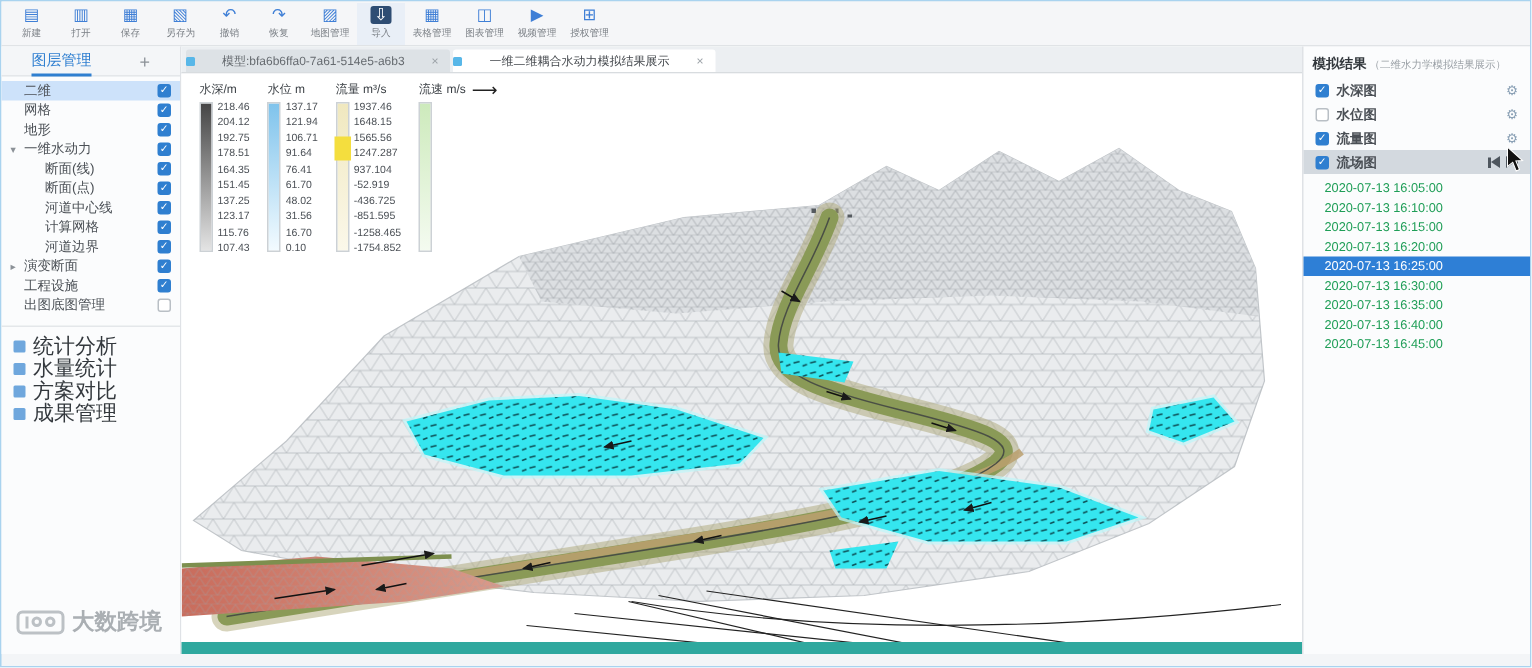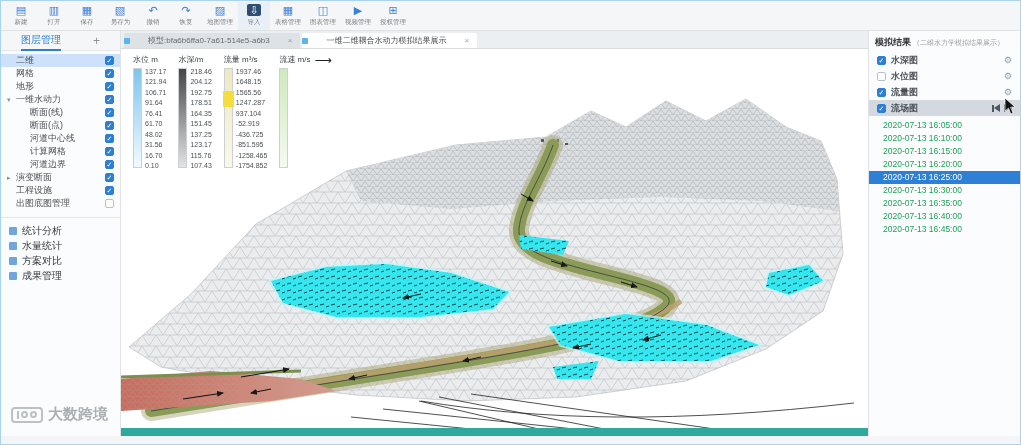--- a/index.html
+++ b/index.html
@@ -32,21 +32,21 @@
   .trow.ind1 { padding-left:20px; }
   .trow.selected { background:#cde2fa; }
   .trow .lbl { white-space:nowrap; overflow:hidden; }
   .trow .cb { margin-left:auto; }
   .cb { width:9px; height:9px; border-radius:2px; display:flex; align-items:center;
         justify-content:center; font-size:7px; line-height:7px; flex:none; }
   .cb.on  { background:#2f7fd0; border:1px solid #2f7fd0; color:#fff; }
   .cb.off { background:#fff; border:1px solid #b9bfc5; color:transparent; }
   .sections { margin-top:7px; border-top:1px solid #e4e7ea; padding-top:5px; }
   .srow { display:flex; align-items:center; height:15px; padding:0 8px; gap:5px;
-          font-size:10px; color:#33383d; }
+          font-size:14px; color:#33383d; }
   .sicon { width:8px; height:8px; background:#6fa7dd; border-radius:1px; flex:none; }
 
   
   .main { flex:1; display:flex; flex-direction:column; background:#fff; min-width:0; }
   .tabbar { height:18px; background:#eceff2; display:flex; align-items:flex-end; gap:2px;
             padding:2px 3px 0; border-bottom:1px solid #d8dcdf; }
   .tab { font-size:8px; color:#666b70; background:#dde2e6; padding:2px 8px 2px 0;
          border-radius:2px 2px 0 0; display:flex; align-items:center; gap:18px;
          white-space:nowrap; overflow:hidden; max-width:260px;text-align:right; }
   .tab.active { background:#fff; color:#44484d; }
@@ -291,54 +291,54 @@
             <span class="tdot"></span>
             <span>一维二维耦合水动力模拟结果展示</span>
             <span class="tclose">×</span>
           </div>
         </div>
 
       <div class="viewport">
 
         <div class="legend">
           <div class="lcol">
+            <div class="lhead">水深/m</div>
+            <div class="lbody">
+              <div class="lbar bar-gray"></div>
+              <div class="lvals">
+
+              <div class="lval">218.46</div>
+                  <div class="lval">204.12</div>
+                  <div class="lval">192.75</div>
+                  <div class="lval">178.51</div>
+                  <div class="lval">164.35</div>
+                  <div class="lval">151.45</div>
+                  <div class="lval">137.25</div>
+                  <div class="lval">123.17</div>
+                  <div class="lval">115.76</div>
+                  <div class="lval">107.43</div>
+                </div>
+            </div>
+          </div>
+          <div class="lcol">
             <div class="lhead">水位 m</div>
             <div class="lbody">
               <div class="lbar bar-blue"></div>
               <div class="lvals">
 
               <div class="lval">137.17</div>
                   <div class="lval">121.94</div>
                   <div class="lval">106.71</div>
                   <div class="lval">91.64</div>
                   <div class="lval">76.41</div>
                   <div class="lval">61.70</div>
                   <div class="lval">48.02</div>
                   <div class="lval">31.56</div>
                   <div class="lval">16.70</div>
                   <div class="lval">0.10</div>
-                </div>
-            </div>
-          </div>
-          <div class="lcol">
-            <div class="lhead">水深/m</div>
-            <div class="lbody">
-              <div class="lbar bar-gray"></div>
-              <div class="lvals">
-
-              <div class="lval">218.46</div>
-                  <div class="lval">204.12</div>
-                  <div class="lval">192.75</div>
-                  <div class="lval">178.51</div>
-                  <div class="lval">164.35</div>
-                  <div class="lval">151.45</div>
-                  <div class="lval">137.25</div>
-                  <div class="lval">123.17</div>
-                  <div class="lval">115.76</div>
-                  <div class="lval">107.43</div>
                 </div>
             </div>
           </div>
           <div class="lcol">
             <div class="lhead">流量 m³/s</div>
             <div class="lbody">
               <div class="lbar bar-cream"></div>
               <div class="lvals">
 
               <div class="lval">1937.46</div>

